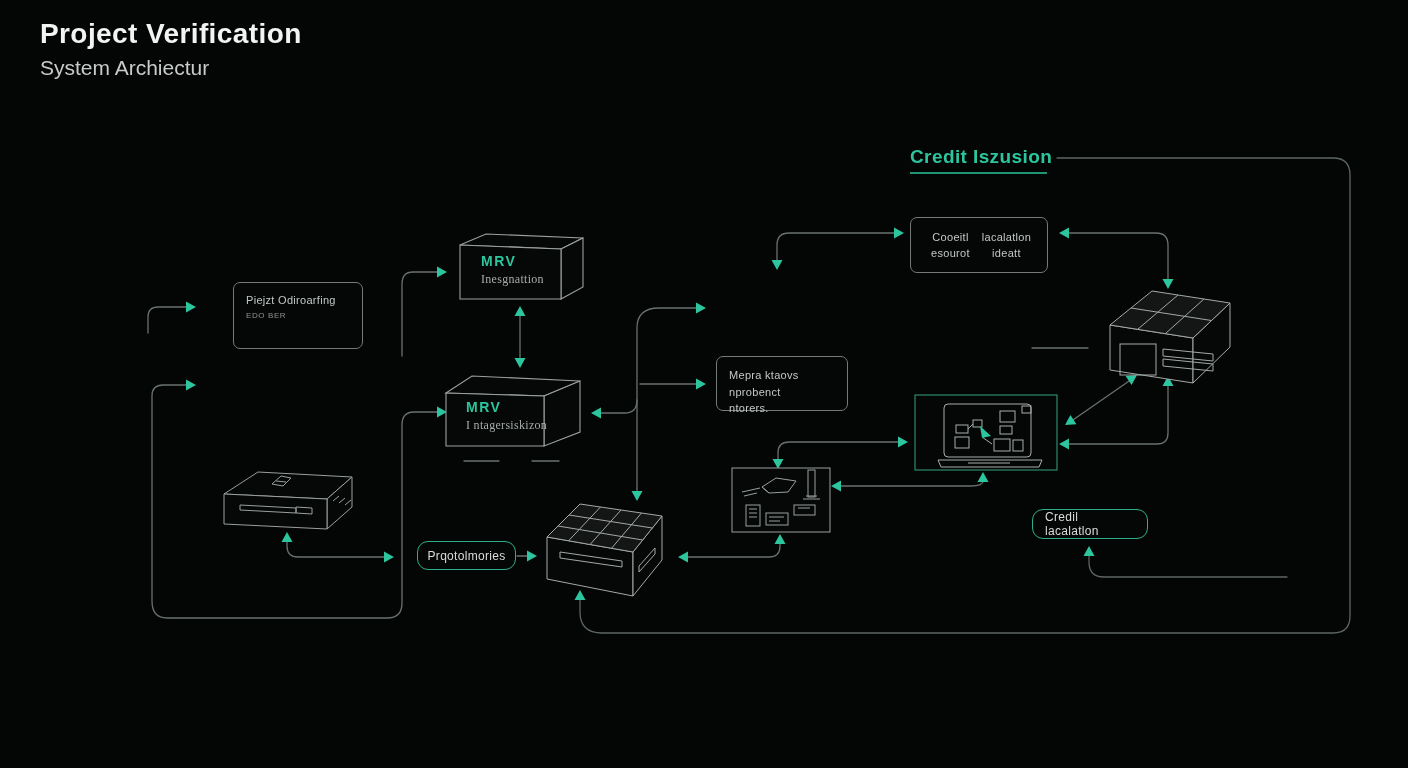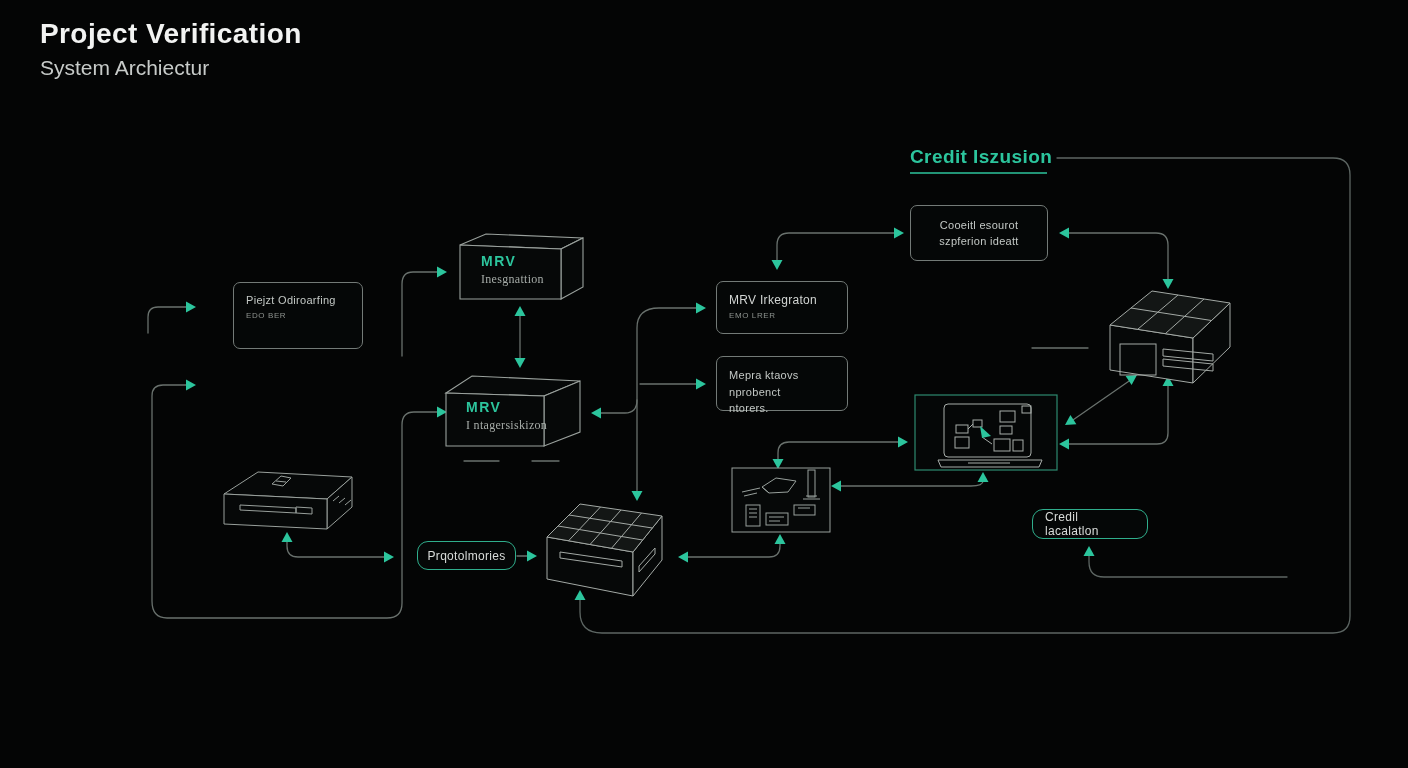--- a/index.html
+++ b/index.html
@@ -14,21 +14,21 @@
   .h-title{font-size:28px;font-weight:700;color:#f2f3f2;letter-spacing:.4px;}
   .h-sub{font-size:21px;font-weight:400;color:#c7cbc9;margin-top:6px;}
   .sec-head{font-size:19px;font-weight:700;color:#2cc59d;letter-spacing:.4px;}
   .node{
     position:absolute;border:1px solid #737a77;border-radius:7px;
     background:#050707;box-sizing:border-box;padding:9px 12px;
   }
   .node.teal{border-color:#2fae8c;border-radius:11px;display:flex;align-items:center;justify-content:center;}
   .node .t1{font-size:11px;color:#c3c8c5;letter-spacing:.3px;line-height:1.5;}
   .node .t2{font-size:8px;color:#8e938f;letter-spacing:.6px;margin-top:2px;}
-  .node.center{display:flex;flex-direction:column;align-items:center;justify-content:center;text-align:center;}
+  .node.center{display:flex;flex-direction:row;align-items:center;justify-content:center;text-align:center;margin-top:12px;}
   .node .single{font-size:12px;color:#d9dcda;letter-spacing:.3px;}
   .mrv-label{position:absolute;pointer-events:none;}
   .mrv-label .m1{font-size:14px;font-weight:700;color:#2cc59d;letter-spacing:1.5px;}
   .mrv-label .m2{font-size:12px;color:#a6aca8;margin-top:3px;letter-spacing:.3px;font-family:Liberation Serif, serif;}
 </style>
 </head>
 <body>
 
 <div id="stage">
 
@@ -191,33 +191,29 @@
   </div>
 
   <div class="abs sec-head" style="left:910px;top:146px;">Credit Iszusion</div>
 
   <div class="node" style="left:205px;top:282px;width:130px;height:67px;margin-left:28px;">
     <div class="t1">Piejzt Odiroarfing</div>
     <div class="t2">EDO BER</div>
   </div>
 
 
-  <div class="node" style="left:716px;top:281px;width:132px;height:53px;">
-    <div class="t1" style="font-size:12px;color:#d2d5d3;">MRV Irkegraton</div>
-    <div class="t2">EMO LRER</div>
-  </div>
 
   <div class="node" style="left:716px;top:356px;width:132px;height:55px;padding-top:10px;">
     <div class="t1">Mepra ktaovs nprobenct</div>
     <div class="t1">ntorers.</div>
   </div>
 
   <div class="node center" style="left:910px;top:205px;width:138px;height:56px;">
     <div class="t1">Cooeitl esourot</div>
-    <div class="t1">szpferion ideatt</div>
+    <div class="t1">lacalatlon ideatt</div>
   </div>
 
   <div class="node teal" style="left:417px;top:541px;width:99px;height:29px;">
     <div class="single">Prqotolmories</div>
   </div>
 
   <div class="node teal" style="left:1032px;top:509px;width:116px;height:30px;">
     <div class="single">Credil lacalatlon</div>
   </div>
 

